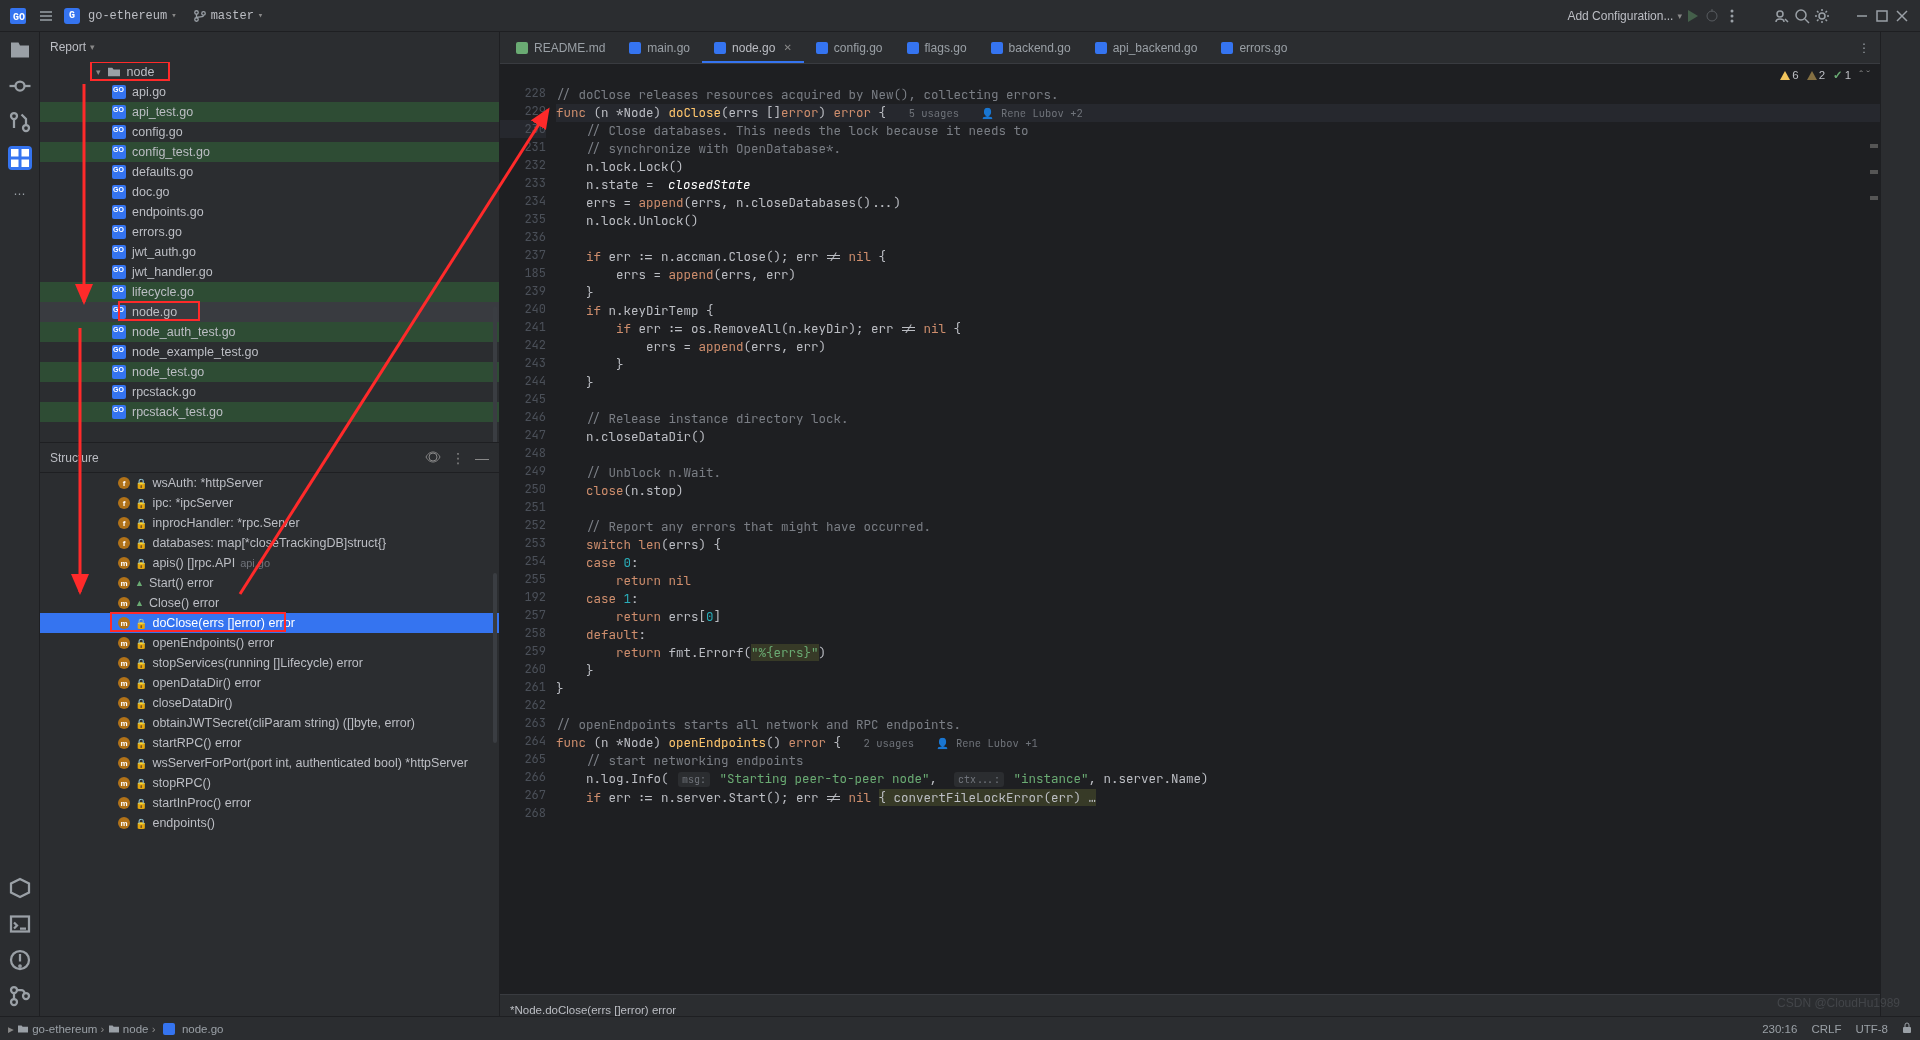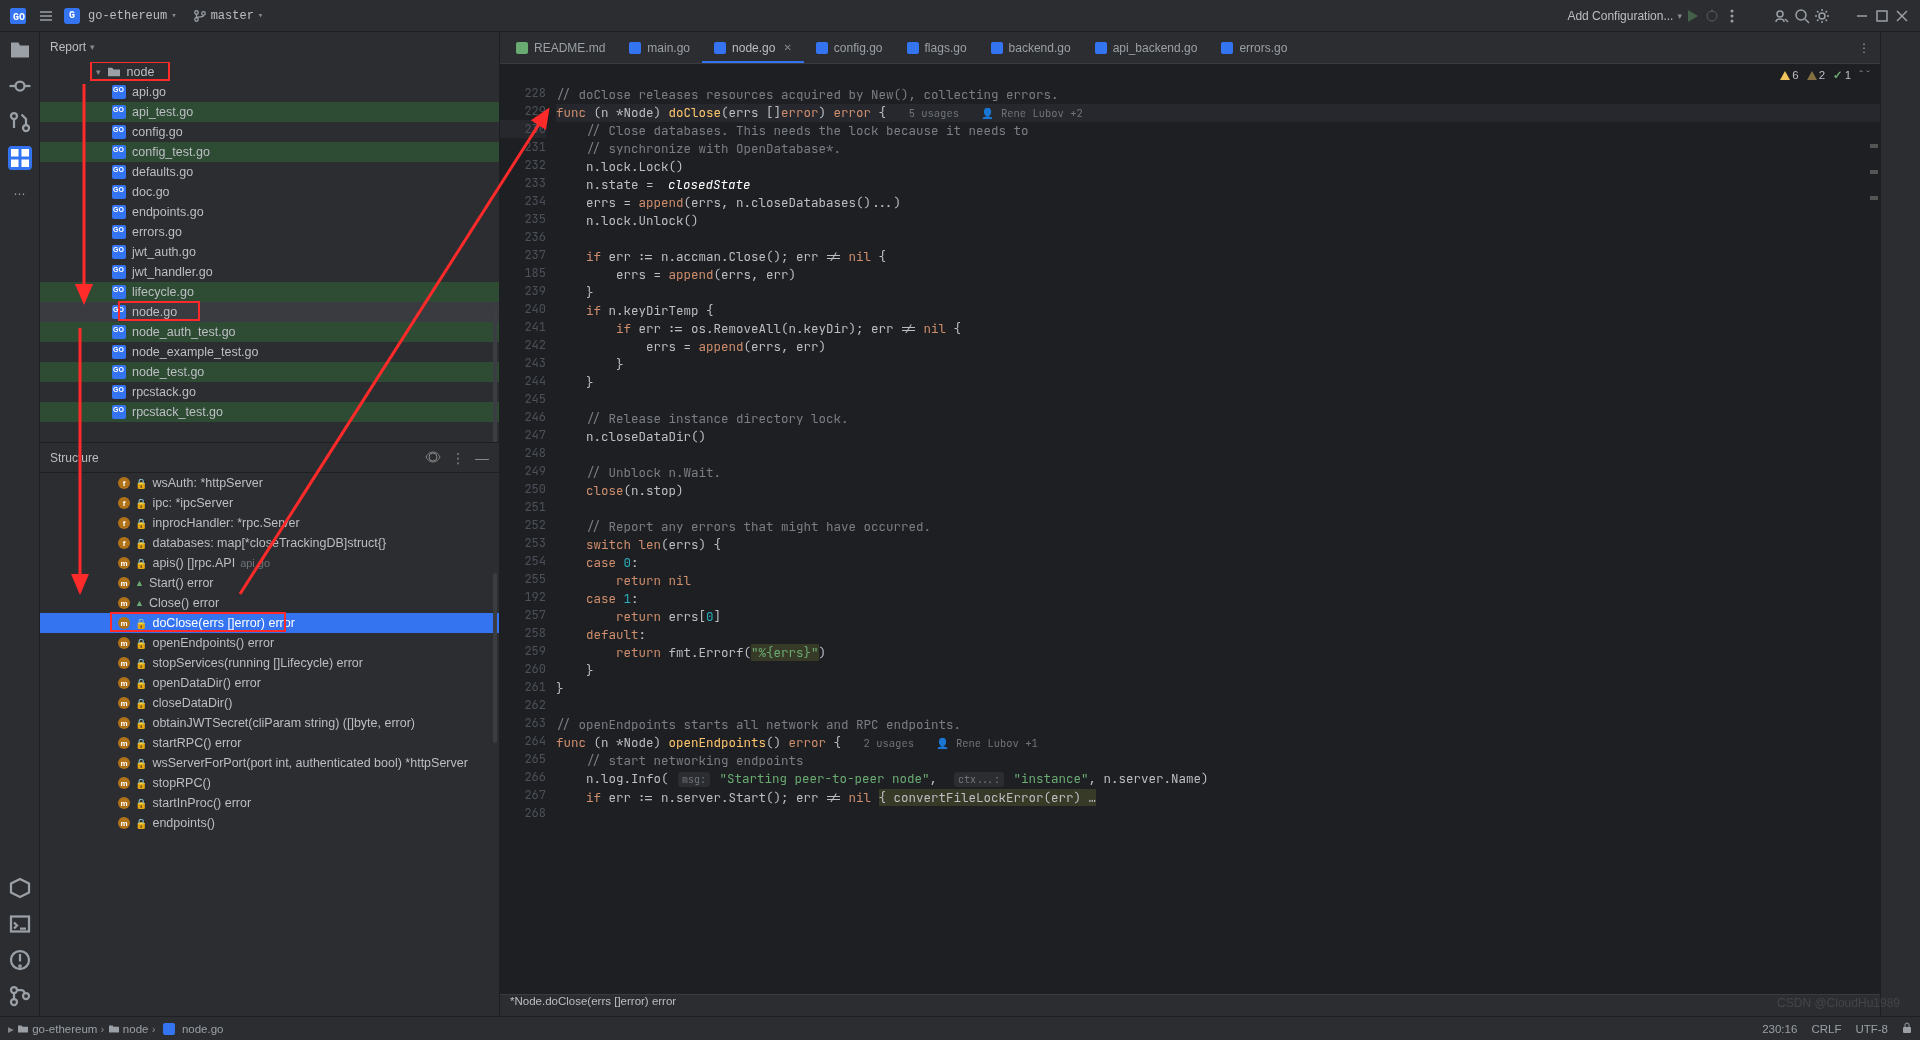--- a/index.html
+++ b/index.html
@@ -56,21 +56,21 @@
 .hilite-pkg { background-color: #373a27; }
 .hint { color: #6f737a; font-size: 10px; background: #2b2d30; border-radius: 3px; padding: 1px 4px; margin: 0 2px; }
 .author { color: #6f737a; font-size: 10.5px; }
 .usages { color: #6f737a; font-size: 10.5px; }
 .inspect-bar { position: absolute; right: 10px; top: 4px; display: flex; gap: 8px; align-items: center; font-size: 11.5px; }
 .insp { display: flex; align-items: center; gap: 2px; }
 .tri { width: 0; height: 0; display: inline-block; }
 .tri.warn { border-left: 5px solid transparent; border-right: 5px solid transparent; border-bottom: 9px solid #f2c55c; }
 .tri.weak { border-left: 5px solid transparent; border-right: 5px solid transparent; border-bottom: 9px solid #857042; }
 .typo { color: #6aab73; font-weight: bold; }
-.crumb-row { height: 22px; display: flex; align-items: flex-start; padding: 0 10px; background: #2b2d30; color: #bcbec4; font-size: 11.5px; border-top: 1px solid #393b40; }
+.crumb-row { height: 22px; display: flex; align-items: flex-end; padding: 0 10px; background: #2b2d30; color: #bcbec4; font-size: 11.5px; border-top: 1px solid #393b40; }
 .rightbar { position: absolute; right: 0; top: 32px; width: 40px; bottom: 24px; background: #2b2d30; border-left: 1px solid #1e1f22; display: flex; flex-direction: column; align-items: center; padding-top: 6px; gap: 12px; }
 .status { position: absolute; bottom: 0; left: 0; right: 0; height: 24px; background: #2b2d30; border-top: 1px solid #1e1f22; display: flex; align-items: center; padding: 0 8px; font-size: 11.5px; color: #9aa0a6; }
 .status .sp { flex: 1; }
 .status .seg { margin-left: 14px; }
 .bc-ico { width: 12px; height: 12px; background: #3574f0; border-radius: 2px; display: inline-block; margin: 0 4px; vertical-align: middle; }
 .dir-svg { width: 14px; height: 12px; }
 svg.arrow { position: absolute; pointer-events: none; z-index: 20; }
 .scroll-ind { position: absolute; right: 2px; background: #3a3d42; width: 4px; height: 150px; border-radius: 2px; }
 .watermark { position: absolute; right: 20px; bottom: 30px; color: #5a5d62; font-size: 12px; opacity: 0.5; z-index: 50; }
 .minimap { position: absolute; right: 2px; top: 80px; width: 8px; display: flex; flex-direction: column; gap: 22px; }

